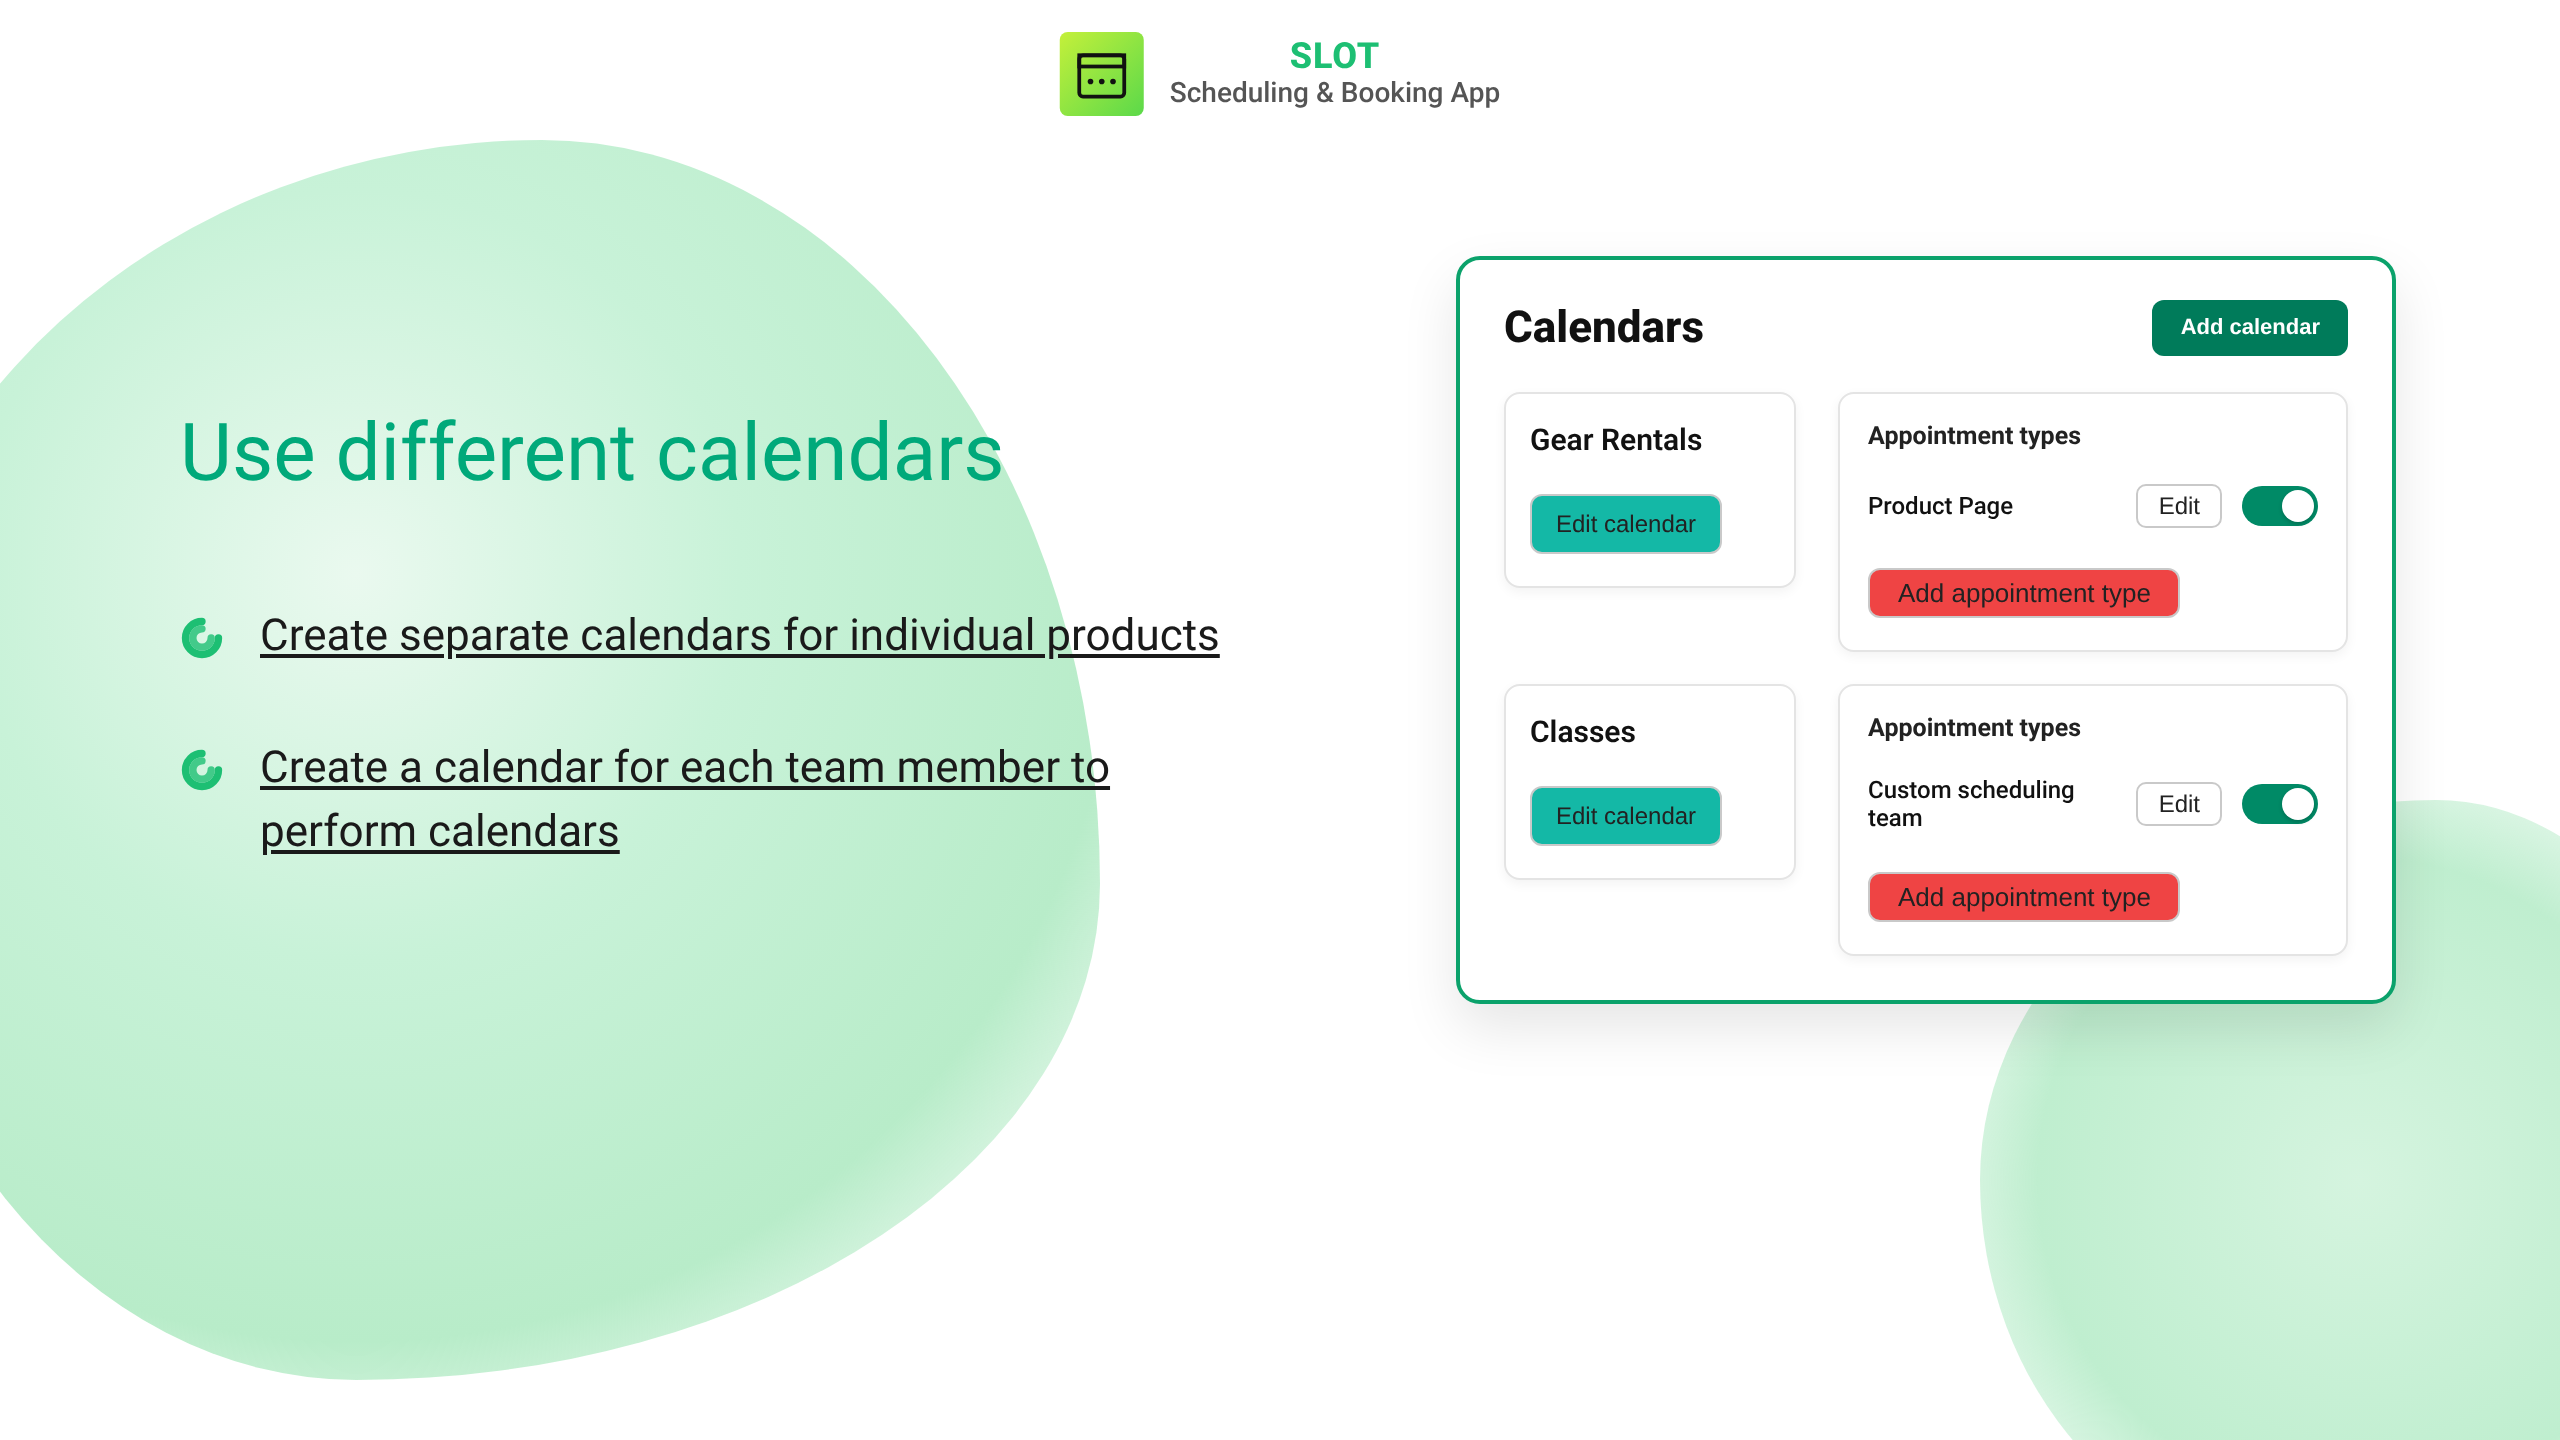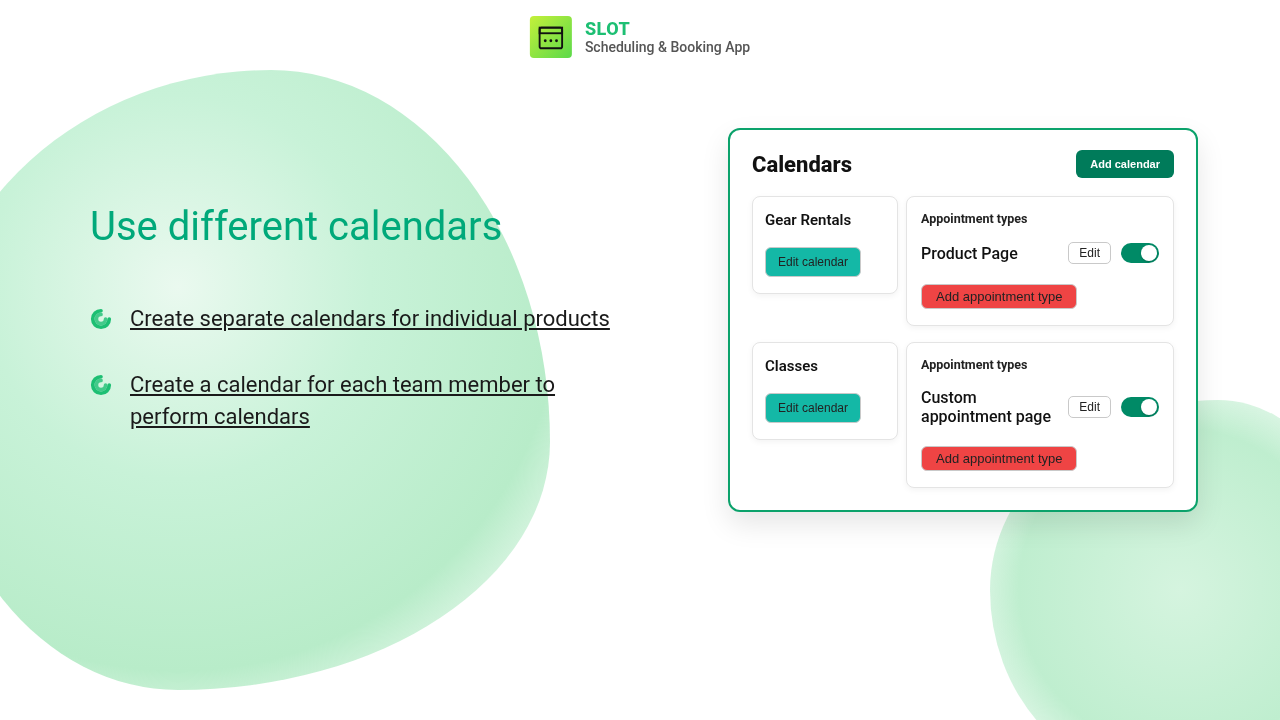--- a/index.html
+++ b/index.html
@@ -25,21 +25,21 @@
   .blob1{width:620px;height:620px;left:-70px;top:70px;
     background:radial-gradient(circle at 40% 35%, #EAF9EF 0%, var(--blob1) 35%, #B8ECC9 70%, rgba(255,255,255,0) 92%);
     border-radius:55% 45% 60% 40% / 50% 60% 40% 50%;
   }
   .blob2{width:380px;height:380px;right:-90px;bottom:-60px;
     background:radial-gradient(circle at 50% 50%, #D5F4DF 0%, var(--blob2) 60%, rgba(255,255,255,0) 95%);
     border-radius:60% 40% 55% 45% / 50% 55% 45% 50%;
   }
 
   
-  .header{position:absolute;left:50%;top:16px;transform:translateX(-50%);display:flex;align-items:center;gap:13px;}
+  .header{position:absolute;left:50%;top:16px;transform:translateX(-50%);display:flex;align-items:center;gap:13px;text-align:center;}
   .logo-box{width:42px;height:42px;border-radius:4px;background:linear-gradient(135deg,#C4F03A 0%, #5BD94A 100%);display:flex;align-items:center;justify-content:center;}
   .logo-box svg{width:30px;height:30px;}
   .brand-txt{display:flex;flex-direction:column;line-height:1.15;}
   .brand-name{font-weight:800;font-size:18px;color:var(--brand-green-light);letter-spacing:0.5px;}
   .brand-sub{font-size:14px;color:var(--text-muted);font-weight:500;}
 
   
   .copy{position:absolute;left:90px;top:205px;width:540px;}
   .headline{font-size:40px;font-weight:400;color:var(--brand-green);line-height:1.1;margin:0 0 54px 0;}
   .bullets{list-style:none;margin:0;padding:0;}
@@ -47,30 +47,30 @@
   .bullets li .txt{font-size:22px;line-height:1.45;color:var(--text-dark);text-decoration:underline;}
   .bullet-icon{flex:0 0 22px;width:22px;height:22px;margin-top:5px;}
   .bullet-icon svg{width:22px;height:22px;}
 
   
   .panel{position:absolute;right:82px;top:128px;width:470px;background:#fff;border:2px solid var(--panel-border);border-radius:12px;box-shadow:0 12px 28px rgba(0,0,0,0.10);padding:20px 22px 22px 22px;box-sizing:border-box;}
   .panel-header{display:flex;align-items:center;justify-content:space-between;margin-bottom:18px;}
   .panel-title{font-size:22px;font-weight:800;color:#111;}
   .add-btn{background:var(--add-btn);color:#fff;border:none;border-radius:6px;padding:8px 14px;font-size:11px;font-weight:600;cursor:pointer;}
 
-  .cal-row{display:flex;gap:8px;margin-bottom:16px;}
+  .cal-row{display:flex;gap:21px;margin-bottom:16px;}
   .cal-row:last-child{margin-bottom:0;}
   .mini-card{background:#fff;border:1px solid var(--card-border);border-radius:8px;box-shadow:0 2px 6px rgba(0,0,0,0.05);box-sizing:border-box;}
   .cal-card{flex:0 0 146px;padding:14px 12px 16px 12px;align-self:flex-start;}
   .cal-name{font-size:15px;font-weight:600;color:#111;margin-bottom:18px;}
   .small-btn{background:#14b8a6;border:1px solid var(--btn-border);border-radius:6px;padding:7px 12px;font-size:12px;color:#222;cursor:pointer;}
   .appt-card{flex:1;padding:14px 14px 16px 14px;}
   .appt-header{font-size:12.5px;font-weight:700;color:#222;margin-bottom:16px;}
   .appt-type-row{display:flex;align-items:center;justify-content:space-between;gap:10px;margin-bottom:20px;}
-  .appt-type-name{font-size:16px;color:#111;font-weight:500;flex:1;}
+  .appt-type-name{font-size:12px;color:#111;font-weight:500;flex:1;}
   .edit-btn{background:#fff;border:1px solid var(--btn-border);border-radius:5px;padding:3px 10px;font-size:12px;color:#222;cursor:pointer;}
   .toggle{position:relative;width:38px;height:20px;border-radius:999px;background:var(--toggle-on);cursor:pointer;flex:0 0 38px;}
   .toggle .knob{position:absolute;width:16px;height:16px;border-radius:50%;background:#fff;top:2px;right:2px;box-shadow:0 1px 2px rgba(0,0,0,0.2);}
   .add-appt-btn{background:#ef4444;border:1px solid var(--btn-border);border-radius:6px;padding:4px 14px;font-size:13px;color:#222;cursor:pointer;}
 </style>
 </head>
 <body>
 
 <div class="stage">
   <div class="blob blob1"></div>
@@ -141,21 +141,21 @@
     </div>
 
     <div class="cal-row">
       <div class="mini-card cal-card">
         <div class="cal-name">Classes</div>
         <button class="small-btn">Edit calendar</button>
       </div>
       <div class="mini-card appt-card">
         <div class="appt-header">Appointment types</div>
         <div class="appt-type-row">
-          <div class="appt-type-name">Custom appointment page</div>
+          <div class="appt-type-name">Custom scheduling team</div>
           <button class="edit-btn">Edit</button>
           <div class="toggle">
               <div class="knob"></div>
             </div>
         </div>
         <button class="add-appt-btn">Add appointment type</button>
       </div>
     </div>
   </div>
 </div>

